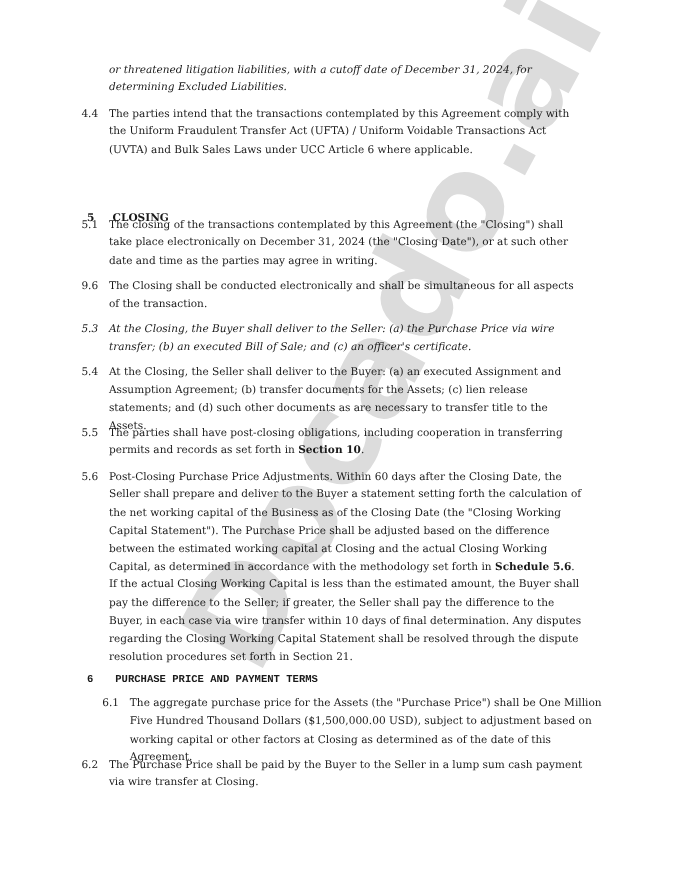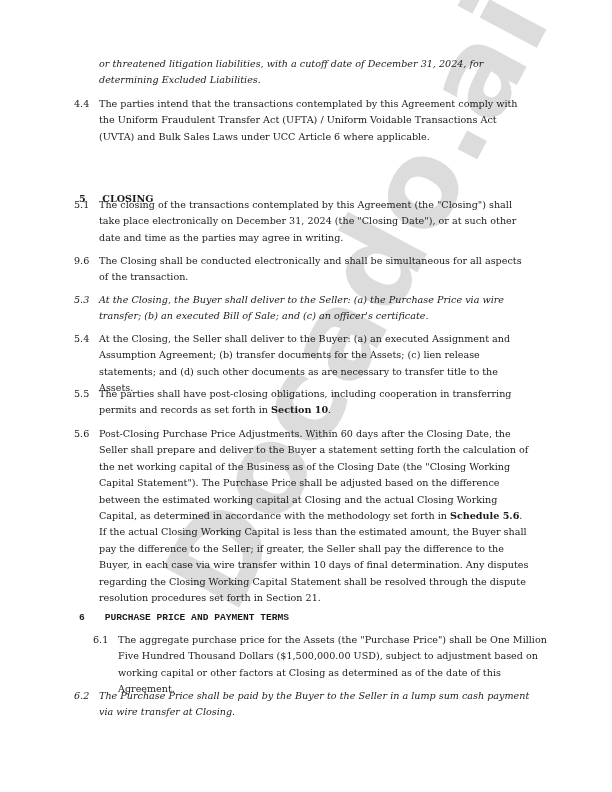--- a/index.html
+++ b/index.html
@@ -79,19 +79,19 @@
     <div class="heading" style="top:610px;font-family:Liberation Mono, monospace;">
       <span class="num">6</span>
       <span>PURCHASE PRICE AND PAYMENT TERMS</span>
     </div>
 
     <div class="clause" style="top:632px;margin-left:19px;">
       <span class="num">6.1</span>
       <div class="txt">The aggregate purchase price for the Assets (the "Purchase Price") shall be One Million Five Hundred Thousand Dollars ($1,500,000.00 USD), subject to adjustment based on working capital or other factors at Closing as determined as of the date of this Agreement.</div>
     </div>
 
-    <div class="clause" style="top:688px;font-style:italic;">
+    <div class="clause" style="top:688px;">
       <span class="num">6.2</span>
       <div class="txt">The Purchase Price shall be paid by the Buyer to the Seller in a lump sum cash payment via wire transfer at Closing.</div>
     </div>
 
   </div>
 </div>
 
 </body></html>

